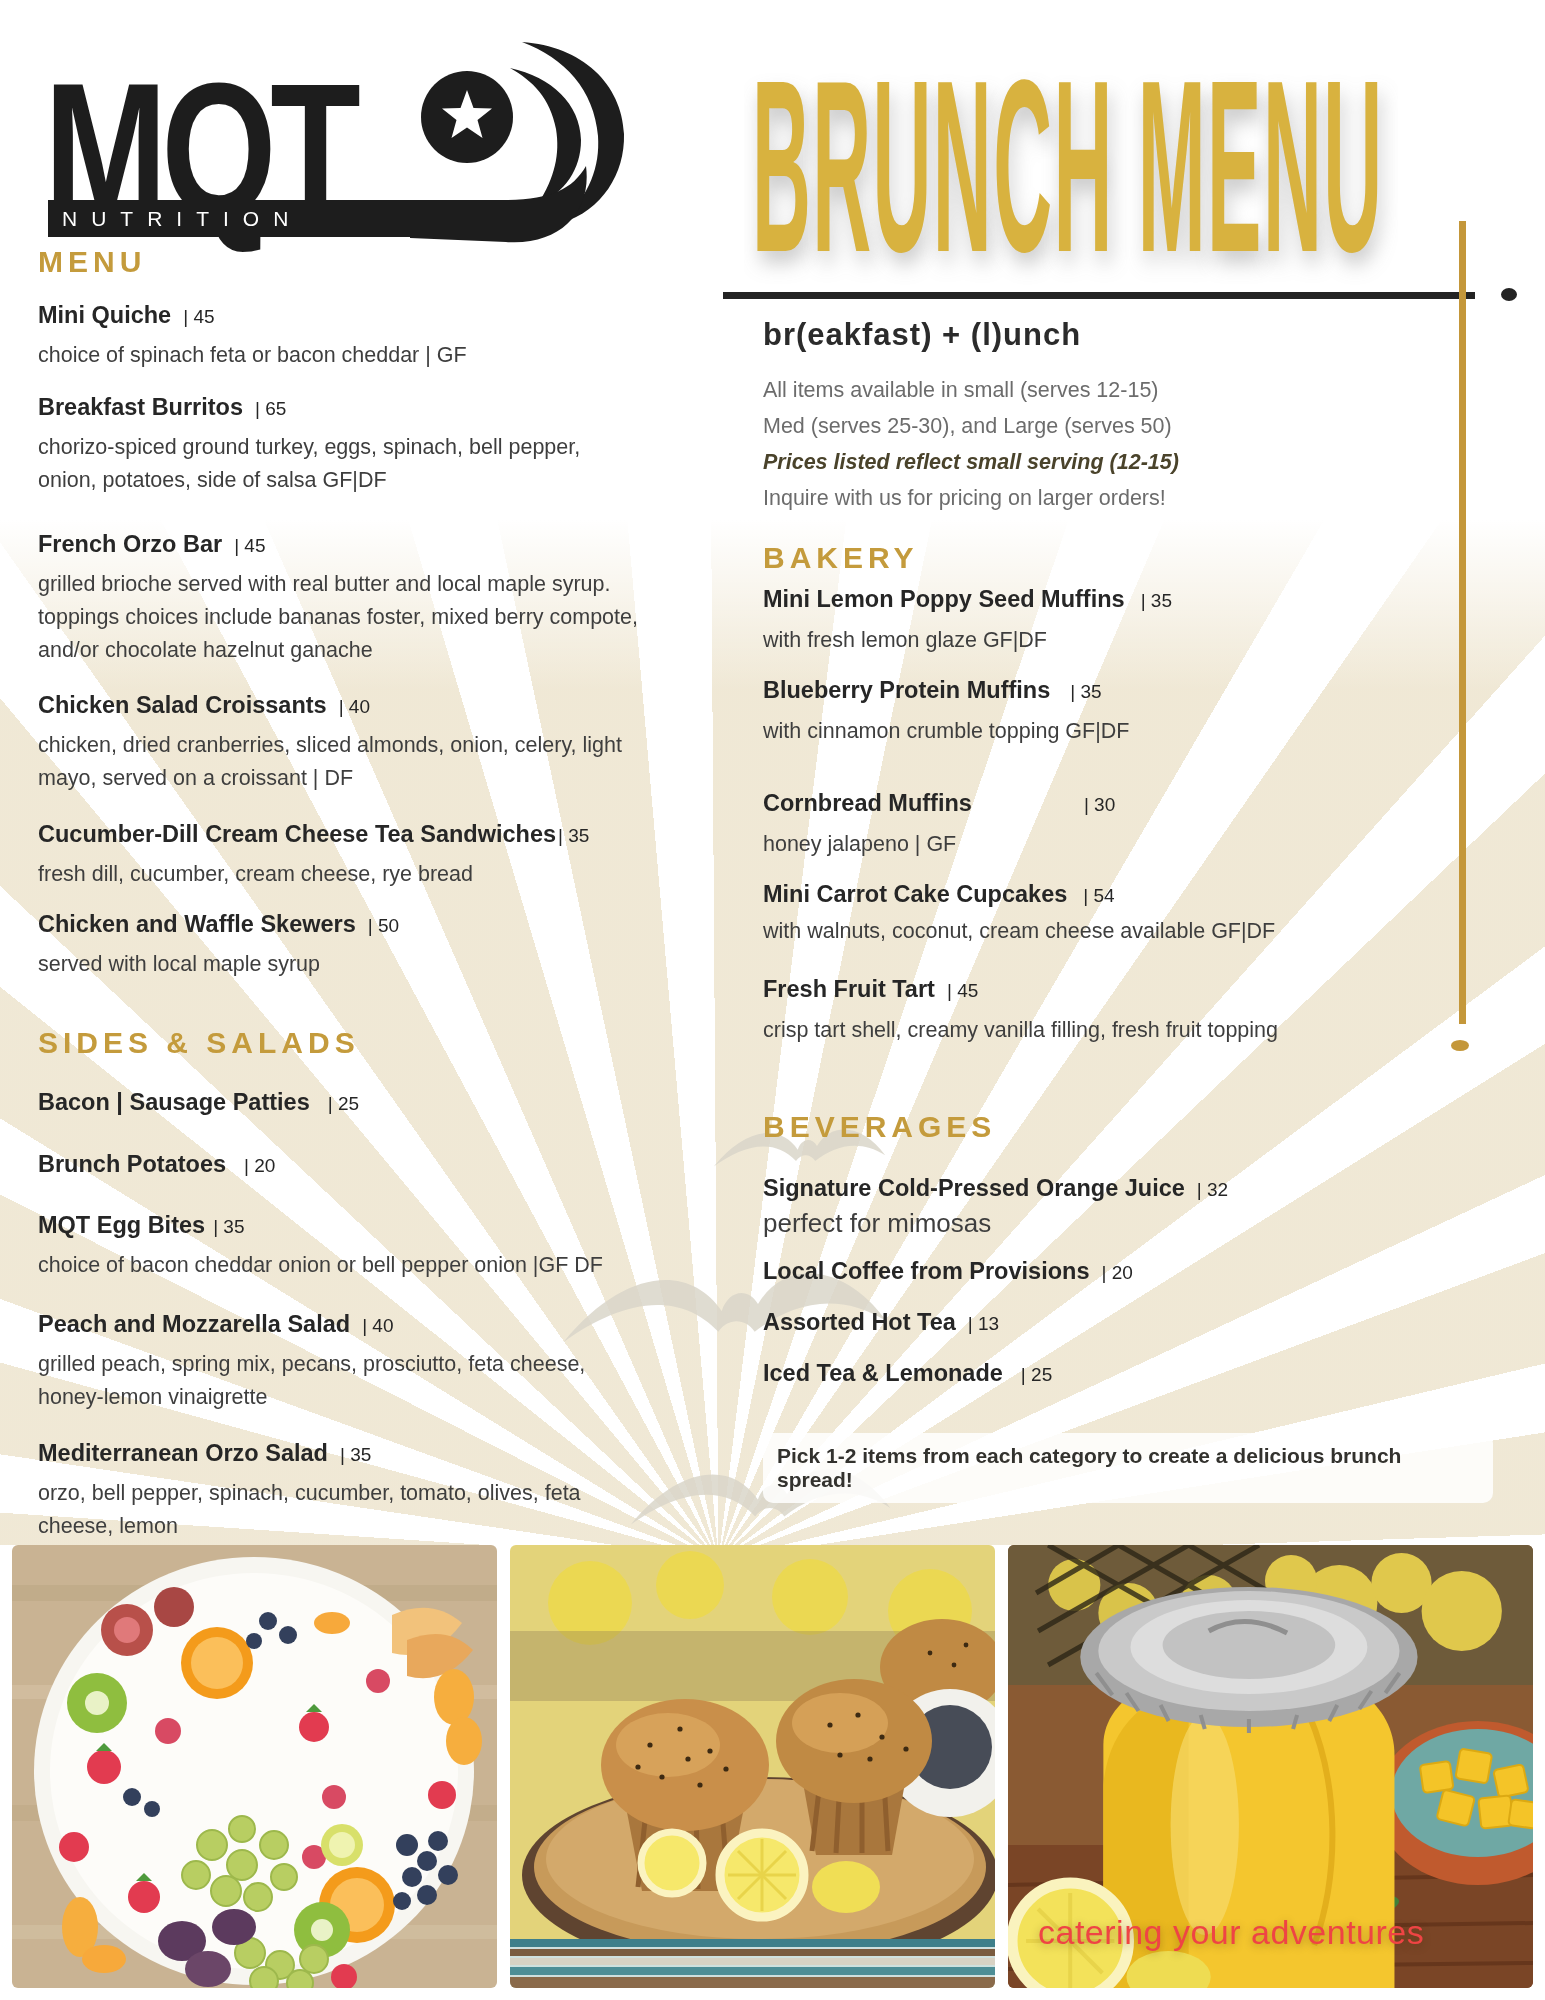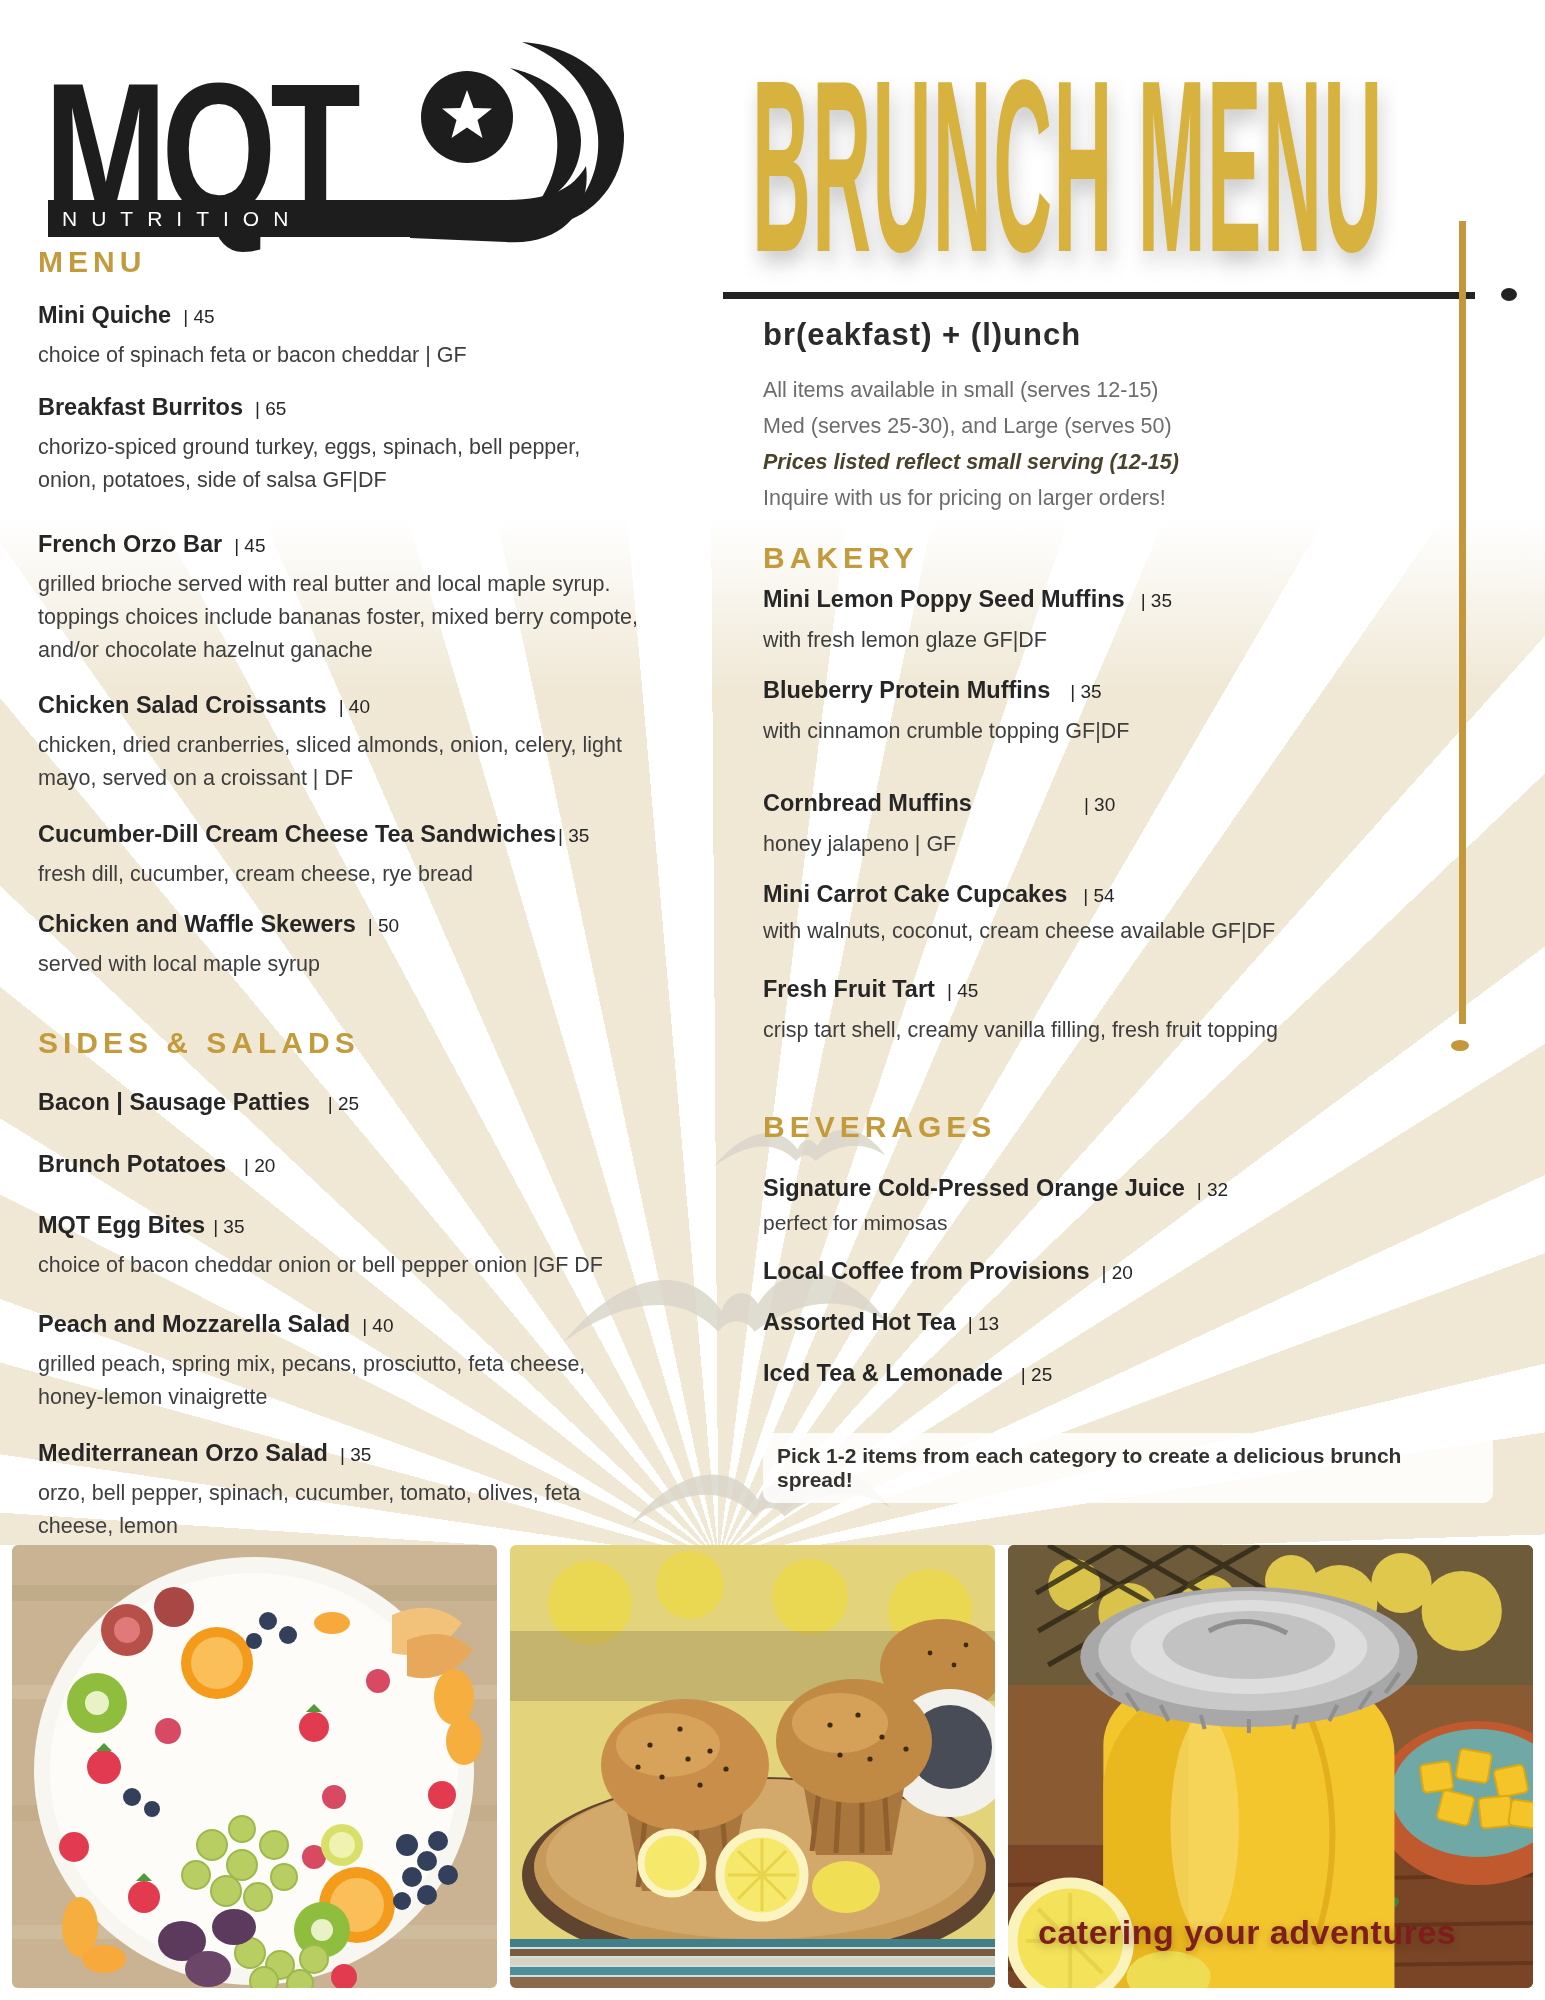--- a/index.html
+++ b/index.html
@@ -45,31 +45,31 @@
   .pr{font-size:19px;font-weight:400;color:#262626;margin-left:12px;}
   .pr.tight{margin-left:2px;}
   .pr.gap{margin-left:112px;text-align:right;}
   .ds{font-size:21.5px;line-height:33px;color:#3e3e3e;margin-top:6px;max-width:605px;}
   .right-col .ds{max-width:720px;margin-top:8px;line-height:30px;}
 
   .intro-h{font-size:31px;line-height:38px;font-weight:700;color:#2b2b2b;letter-spacing:1px;margin:0;}
   .intro-line{font-size:21.5px;line-height:36px;color:#6c6c6c;}
   .intro-line.em{color:#4a432b;font-weight:700;font-style:italic;}
 
-  .ds-small{font-size:21px;line-height:26px;color:#3e3e3e;margin-top:4px;}
+  .ds-small{font-size:26px;line-height:26px;color:#3e3e3e;margin-top:4px;}
 
   .note-band{margin-top:42px;display:inline-block;background:rgba(255,255,255,0.85);
     border-radius:10px;padding:11px 18px 11px 14px;}
   .note-band span{font-size:21px;font-weight:700;color:#33322e;}
 
   
   .photos{position:absolute;left:12px;top:1545px;width:1521px;height:443px;display:flex;gap:13px;z-index:3;}
   .photo{position:relative;height:443px;border-radius:6px;overflow:hidden;flex:0 0 auto;}
   .photo svg{display:block;width:100%;height:100%;}
-  .caption{position:absolute;left:30px;bottom:36px;color:#7f1d1d;font-size:34px;font-weight:700;
+  .caption{position:absolute;left:30px;bottom:36px;color:#ef4444;font-size:34px;font-weight:400;
     letter-spacing:0.5px;text-shadow:0 2px 8px rgba(60,40,0,0.35);text-align:center;}
 </style>
 </head>
 <body>
 
 <div id="page">
 
   <div class="sunburst"></div>
   <div class="sunburst-fade"></div>
 

